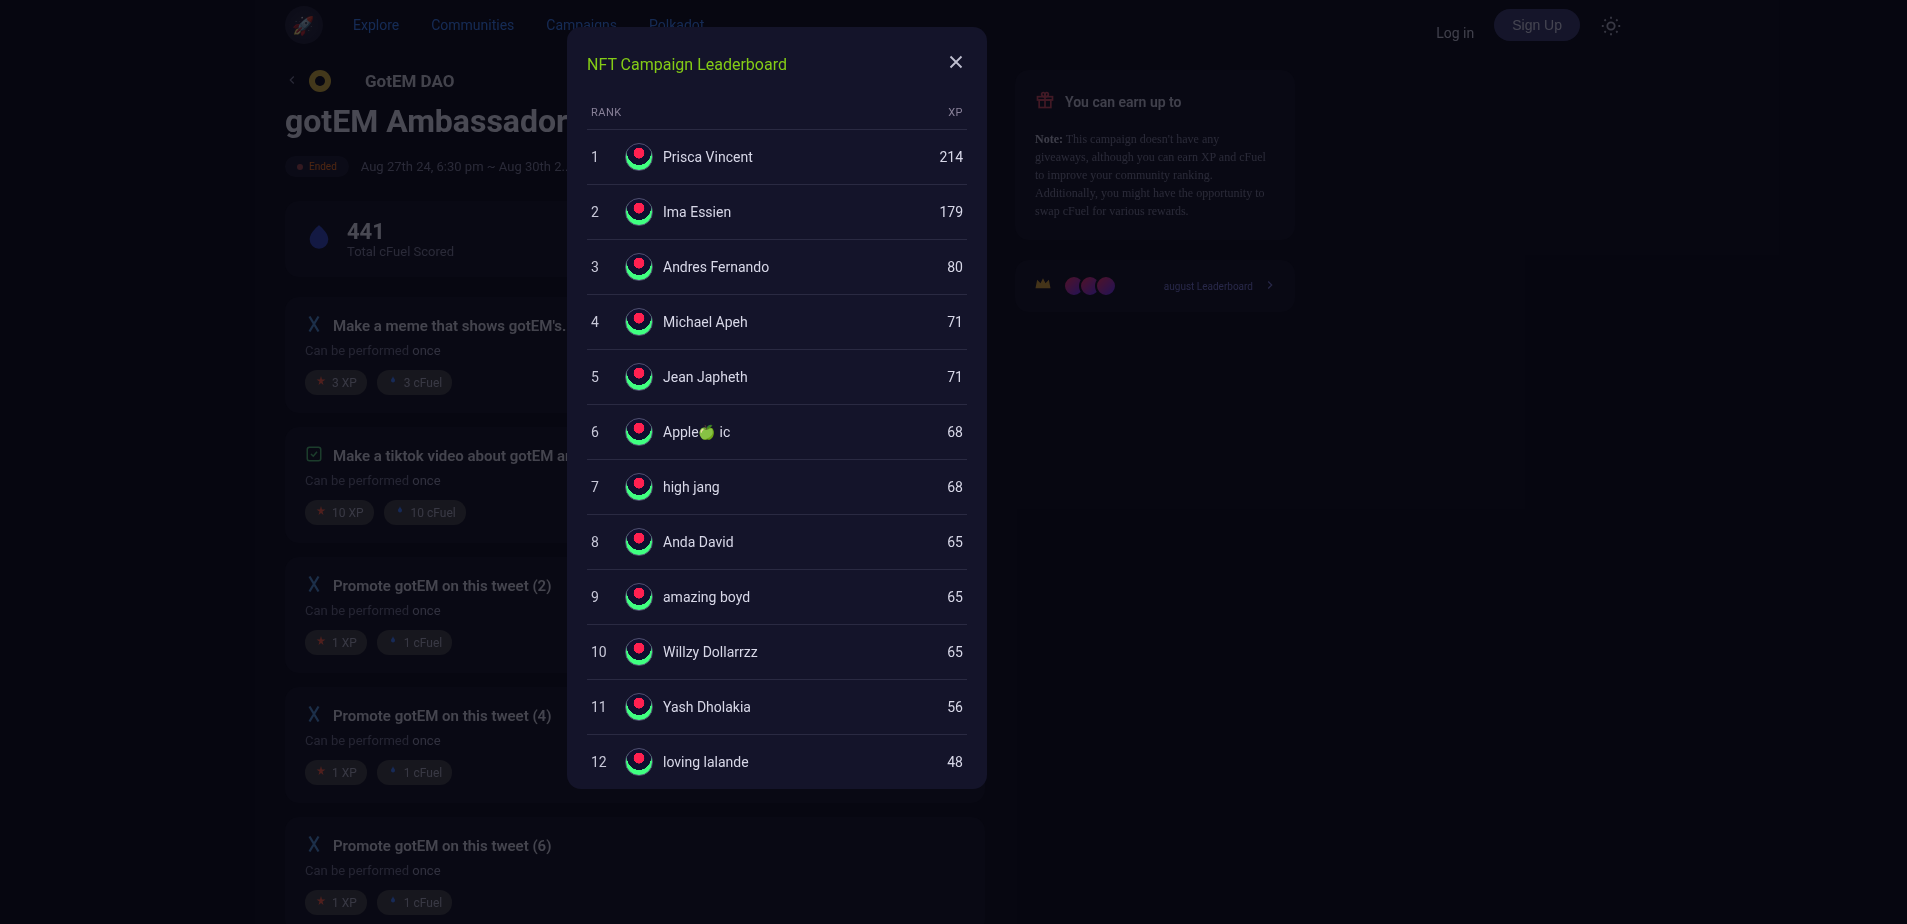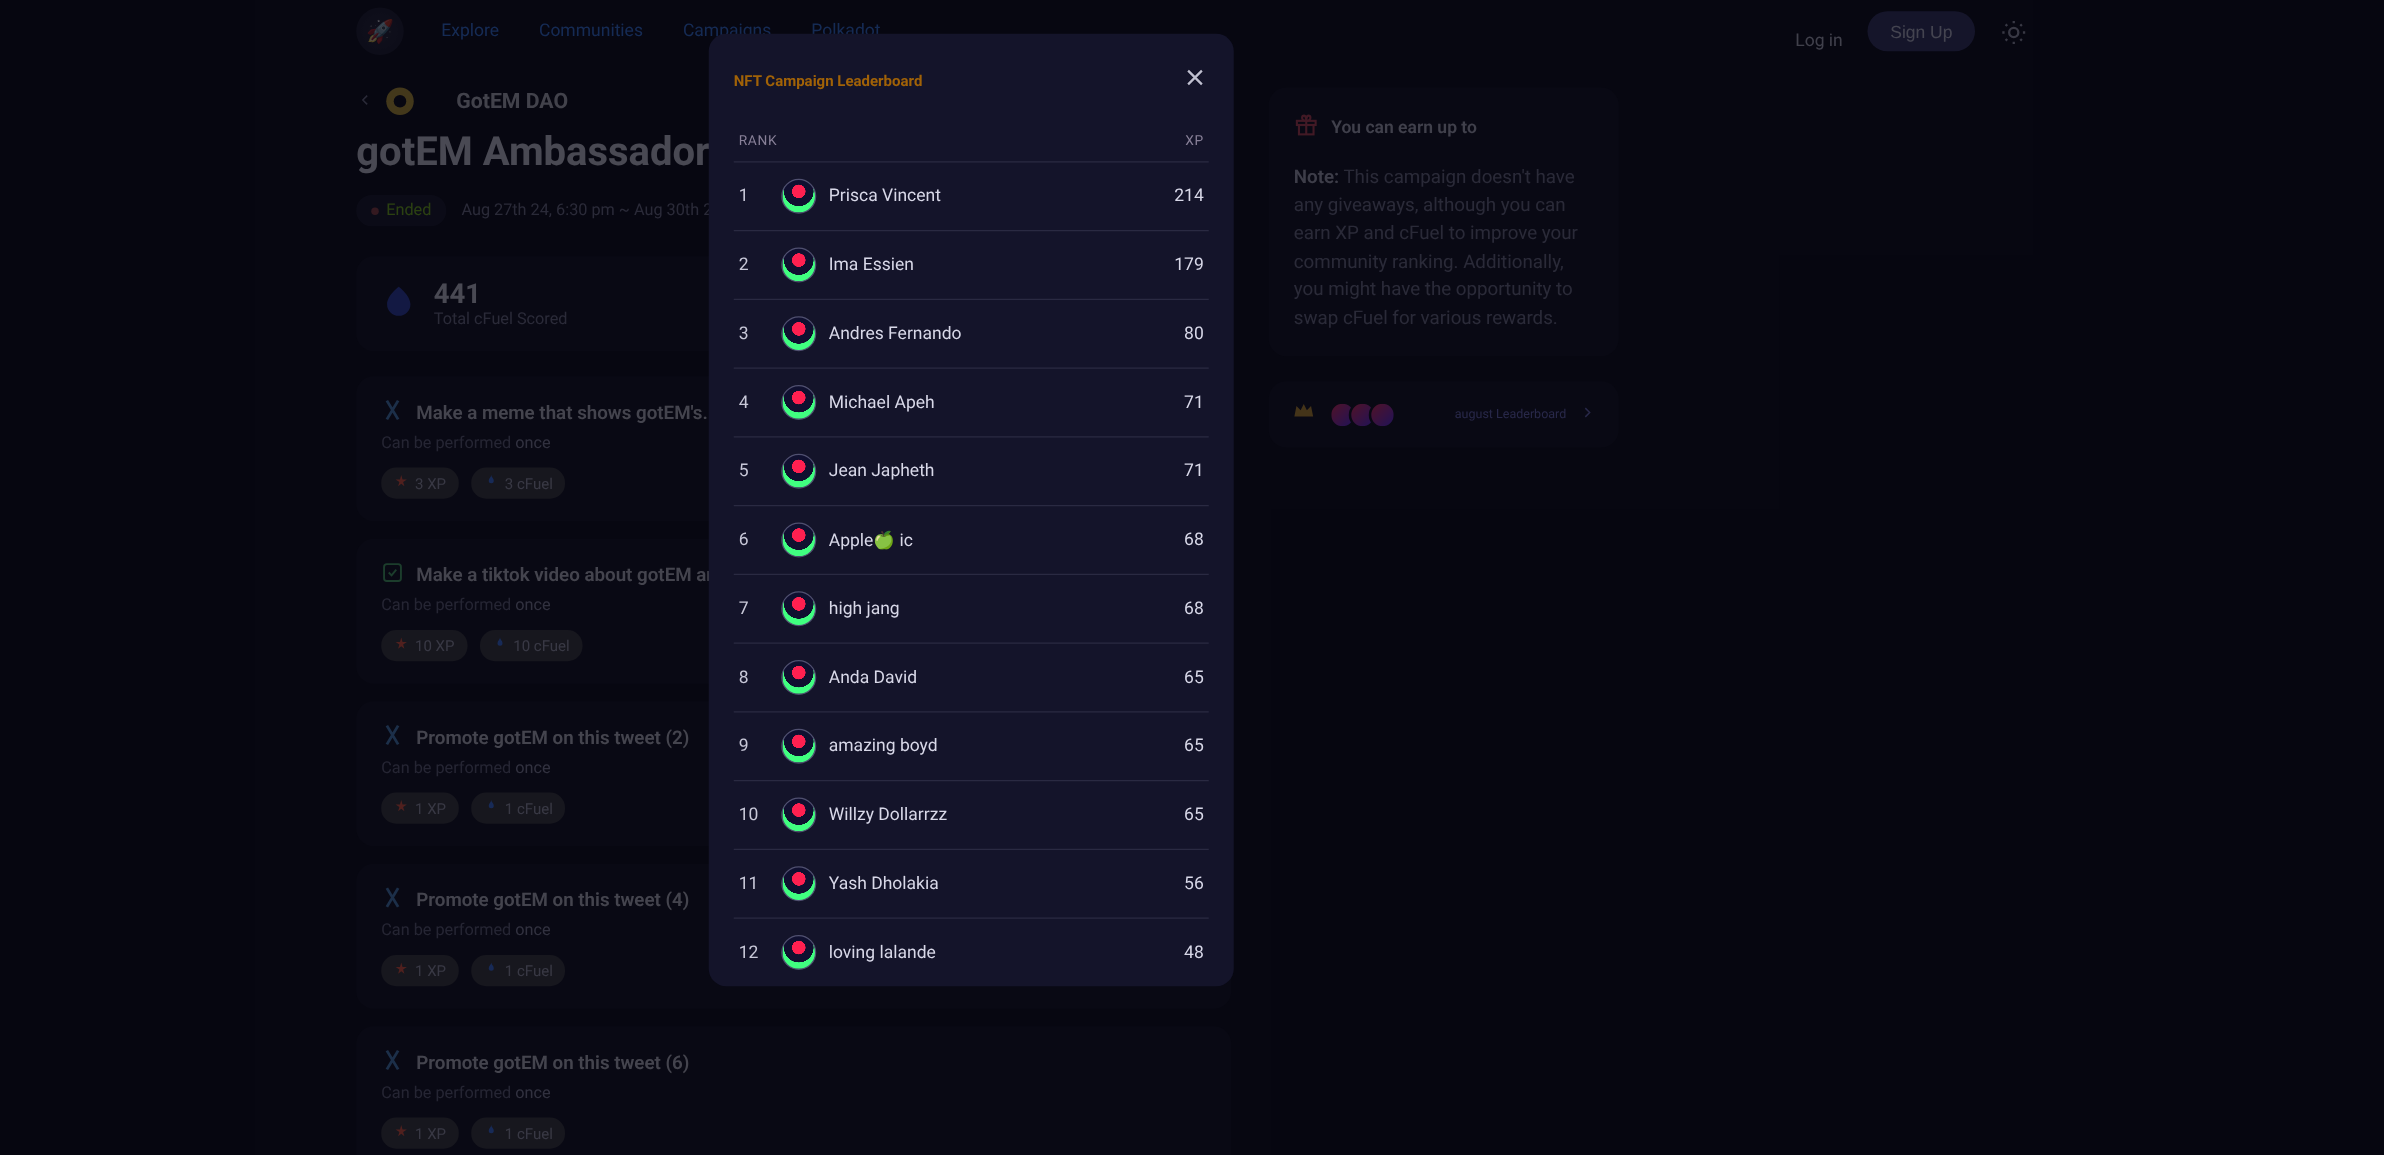--- a/index.html
+++ b/index.html
@@ -43,21 +43,21 @@
     .dao-icon {
       width: 22px; height: 22px; background: #d4af37; border-radius: 50%;
       display: inline-flex; align-items: center; justify-content: center;
     }
     .dao-name { color: #d0d0d8; font-size: 17px; font-weight: 700; margin-left: 24px; }
     .page-title { font-size: 32px; font-weight: 700; color: #e8e8f0; margin-bottom: 16px; }
     .status-row { display: flex; align-items: center; gap: 12px; margin-bottom: 24px; }
     .status-pill {
       display: flex; align-items: center; gap: 6px;
       background: #1a1a2a; padding: 5px 12px; border-radius: 14px;
-      font-size: 13px; color: #84cc16;
+      font-size: 10px; color: #f97316;
     }
     .status-dot { width: 6px; height: 6px; background: #a04848; border-radius: 50%; }
     .date-range { font-size: 13px; color: #808098; }
     .score-box {
       display: flex; align-items: center; gap: 14px;
       background: #12121e; padding: 18px 20px; border-radius: 14px;
       margin-bottom: 20px;
     }
     .flame-icon { width: 28px; height: 28px; color: #4060ff; }
     .score-num { font-size: 22px; font-weight: 700; color: #e8e8f0; }
@@ -86,21 +86,21 @@
     }
     .earn-head { display: flex; align-items: center; gap: 10px; margin-bottom: 16px; }
     .gift-icon { color: #d04858; }
     .earn-title { font-size: 14px; color: #c8c8d8; font-weight: 600; }
     .earn-pills { display: flex; gap: 10px; margin-bottom: 16px; }
     .earn-pill {
       flex: 1; display: flex; align-items: center; gap: 8px;
       background: #1a1a2e; padding: 10px 14px; border-radius: 20px;
     }
     .earn-val { font-size: 15px; font-weight: 700; color: #e0e0e8; }
-    .note-text { font-size: 15px; color: #808098; line-height: 1.5; }
+    .note-text { font-size: 12px; color: #808098; line-height: 1.5; font-family: Liberation Serif, serif; }
     .note-label { color: #c0c0d0; font-weight: 600; }
     .leader-box {
       background: #12121e; border-radius: 14px; padding: 14px 18px;
       display: flex; align-items: center; gap: 10px;
     }
     .crown { color: #d8a030; font-size: 18px; }
     .avatars { display: flex; }
     .mini-av {
       width: 22px; height: 22px; border-radius: 50%;
       background: linear-gradient(135deg, #ff3060, #6030ff);
@@ -113,21 +113,21 @@
     .backdrop {
       position: absolute; inset: 0; background: rgba(5,5,15,0.7);
     }
     .modal {
       position: absolute; top: 27px; left: 567px; width: 420px;
       background: #14142a; border-radius: 14px;
       padding: 24px 20px 0 20px;
       max-height: 870px;
     }
     .modal-head { display: flex; align-items: center; justify-content: space-between; margin-bottom: 28px; }
-    .modal-title { font-size: 12px; font-weight: 700; color: #a16207; }
+    .modal-title { font-size: 16px; font-weight: 400; color: #84cc16; }
     .close-x { cursor: pointer; color: #c0c0d0; font-size: 20px; }
     .modal-thead {
       display: flex; font-size: 11px; letter-spacing: 0.5px;
       color: #888098; padding: 0 4px 10px 4px;
     }
     .th-rank { width: 34px; }
     .th-user { flex: 1; }
     .th-xp { width: 50px; text-align: right; }
     .modal-row {
       display: flex; align-items: center; padding: 13px 4px;

